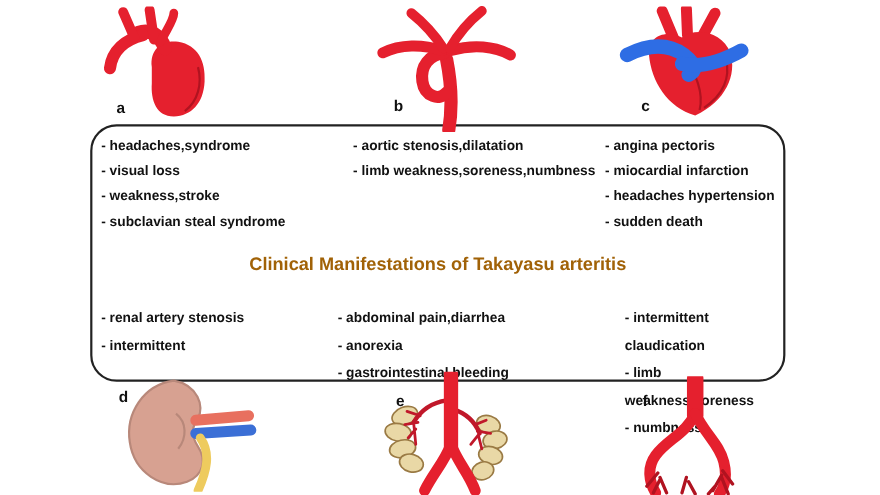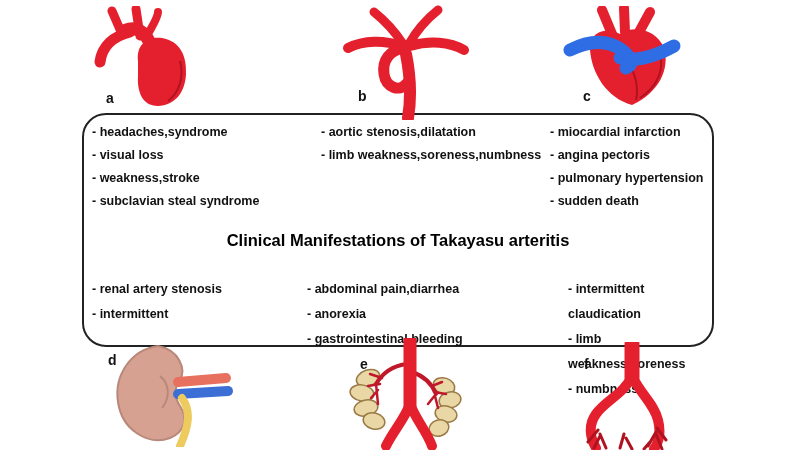--- a/index.html
+++ b/index.html
@@ -15,21 +15,21 @@
   .col.toprow .li { line-height:23px; }
   .col.botrow .li { line-height:25px; }
   .col-tl { left:8px;   top:6px; }
   .col-tm { left:221px; top:6px;margin-left:16px; }
   .col-tr { left:466px; top:6px; }
   .col-bl { left:8px;   top:162px; }
   .col-bm { left:223px; top:162px; }
   .col-br { left:484px; top:162px; }
   .title {
     position:absolute; left:0; right:0; top:116px; text-align:center;
-    font-weight:bold; font-size:16.5px; color:#000000; z-index:2;
+    font-weight:bold; font-size:16.5px; color:#a16207; z-index:2;
   }
   .fig { position:absolute; z-index:3; }
   .fig svg { display:block; width:100%; height:100%; }
   .figlabel {
     position:absolute; z-index:4; font-weight:bold; font-size:14px; color:#111111;
   }
   .lbl-a { left:106px; top:90px; }
   .lbl-b { left:358px; top:88px; }
   .lbl-c { left:583px; top:88px; }
   .lbl-d { left:108px; top:352px; }
@@ -96,23 +96,23 @@
       <div class="li">- weakness,stroke</div>
       <div class="li">- subclavian steal syndrome</div>
     </div>
 
     <div class="col toprow col-tm">
       <div class="li">- aortic stenosis,dilatation</div>
       <div class="li">- limb weakness,soreness,numbness</div>
     </div>
 
     <div class="col toprow col-tr">
+      <div class="li">- angina pectoris</div>
       <div class="li">- miocardial infarction</div>
-      <div class="li">- angina pectoris</div>
-      <div class="li">- pulmonary hypertension</div>
+      <div class="li">- headaches hypertension</div>
       <div class="li">- sudden death</div>
     </div>
 
     <div class="title">Clinical Manifestations of Takayasu arteritis</div>
 
     <div class="col botrow col-bl">
       <div class="li">- renal artery stenosis</div>
       <div class="li">- intermittent</div>
     </div>
 

